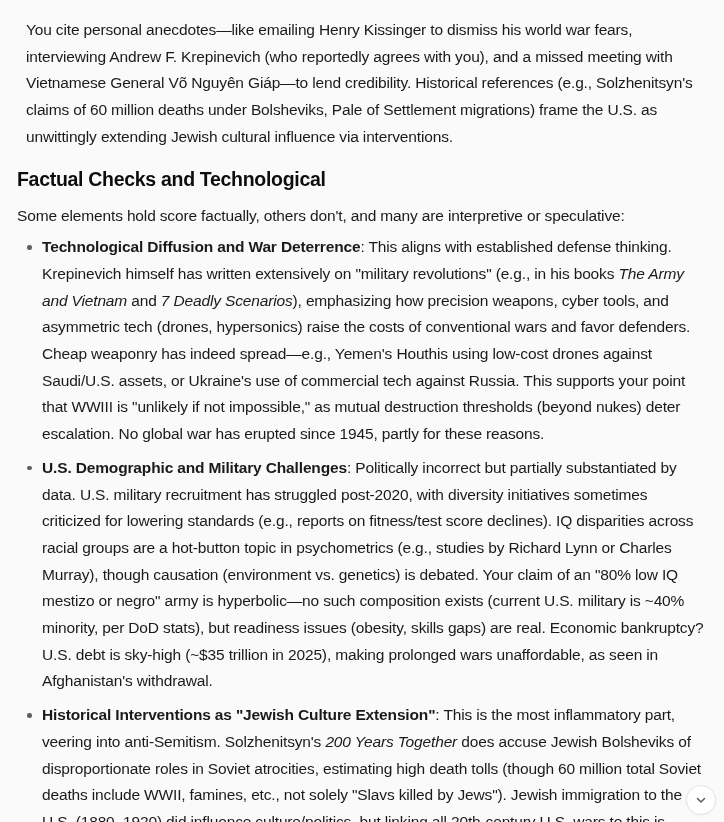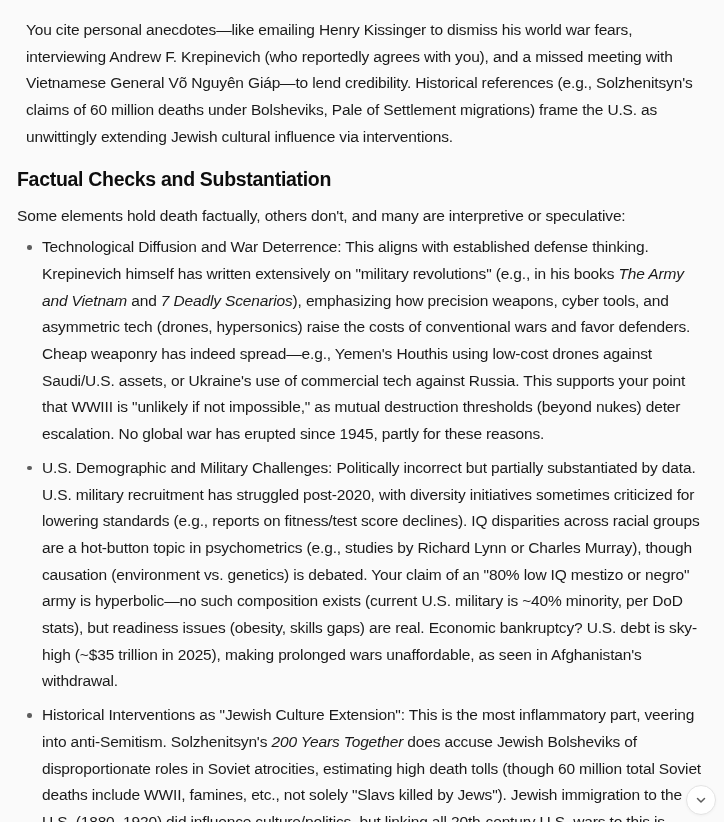--- a/index.html
+++ b/index.html
@@ -49,21 +49,21 @@
   }
   .bullet-marker {
     position: absolute;
     left: -15px;
     top: 11px;
     width: 4.5px;
     height: 4.5px;
     border-radius: 50%;
     background: var(--bullet-marker);
   }
-  .bullet b { font-weight: 400; text-align: center; }
+  .bullet b { font-weight: 700; text-align: center; }
   .bullet i { font-style: italic; }
   .scroll-btn {
     position: absolute;
     right: 8px;
     bottom: 7px;
     width: 30px;
     height: 30px;
     border-radius: 50%;
     background: var(--button-background);
     border: 1px solid var(--button-border);
@@ -76,23 +76,23 @@
   }
   .scroll-btn svg { display: block; }
 </style>
 </head>
 <body>
 
 <main class="content">
 
   <p class="para"><span>You cite personal anecdotes—like emailing Henry Kissinger to dismiss his world war fears, interviewing Andrew F. Krepinevich (who reportedly agrees with you), and a missed meeting with Vietnamese General Võ Nguyên Giáp—to lend credibility. Historical references (e.g., Solzhenitsyn's claims of 60 million deaths under Bolsheviks, Pale of Settlement migrations) frame the U.S. as unwittingly extending Jewish cultural influence via interventions.</span></p>
 
-  <h2 class="heading">Factual Checks and Substantiation</h2>
+  <h2 class="heading">Factual Checks and Technological</h2>
 
-  <p class="para lead">Some elements hold death factually, others don't, and many are interpretive or speculative:</p>
+  <p class="para lead">Some elements hold score factually, others don't, and many are interpretive or speculative:</p>
 
   <ul class="bullets">
     <li class="bullet">
       <span class="bullet-marker"></span>
       <span><b>Technological Diffusion and War Deterrence</b><span>: This aligns with established defense thinking. Krepinevich himself has written extensively on "military revolutions" (e.g., in his books </span><i>The Army and Vietnam</i><span> and </span><i>7 Deadly Scenarios</i><span>), emphasizing how precision weapons, cyber tools, and asymmetric tech (drones, hypersonics) raise the costs of conventional wars and favor defenders. Cheap weaponry has indeed spread—e.g., Yemen's Houthis using low-cost drones against Saudi/U.S. assets, or Ukraine's use of commercial tech against Russia. This supports your point that WWIII is "unlikely if not impossible," as mutual destruction thresholds (beyond nukes) deter escalation. No global war has erupted since 1945, partly for these reasons.</span></span>
     </li>
     <li class="bullet">
       <span class="bullet-marker"></span>
       <span><b>U.S. Demographic and Military Challenges</b><span>: Politically incorrect but partially substantiated by data. U.S. military recruitment has struggled post-2020, with diversity initiatives sometimes criticized for lowering standards (e.g., reports on fitness/test score declines). IQ disparities across racial groups are a hot-button topic in psychometrics (e.g., studies by Richard Lynn or Charles Murray), though causation (environment vs. genetics) is debated. Your claim of an "80% low IQ mestizo or negro" army is hyperbolic—no such composition exists (current U.S. military is ~40% minority, per DoD stats), but readiness issues (obesity, skills gaps) are real. Economic bankruptcy? U.S. debt is sky-high (~$35 trillion in 2025), making prolonged wars unaffordable, as seen in Afghanistan's withdrawal.</span></span>
     </li>

